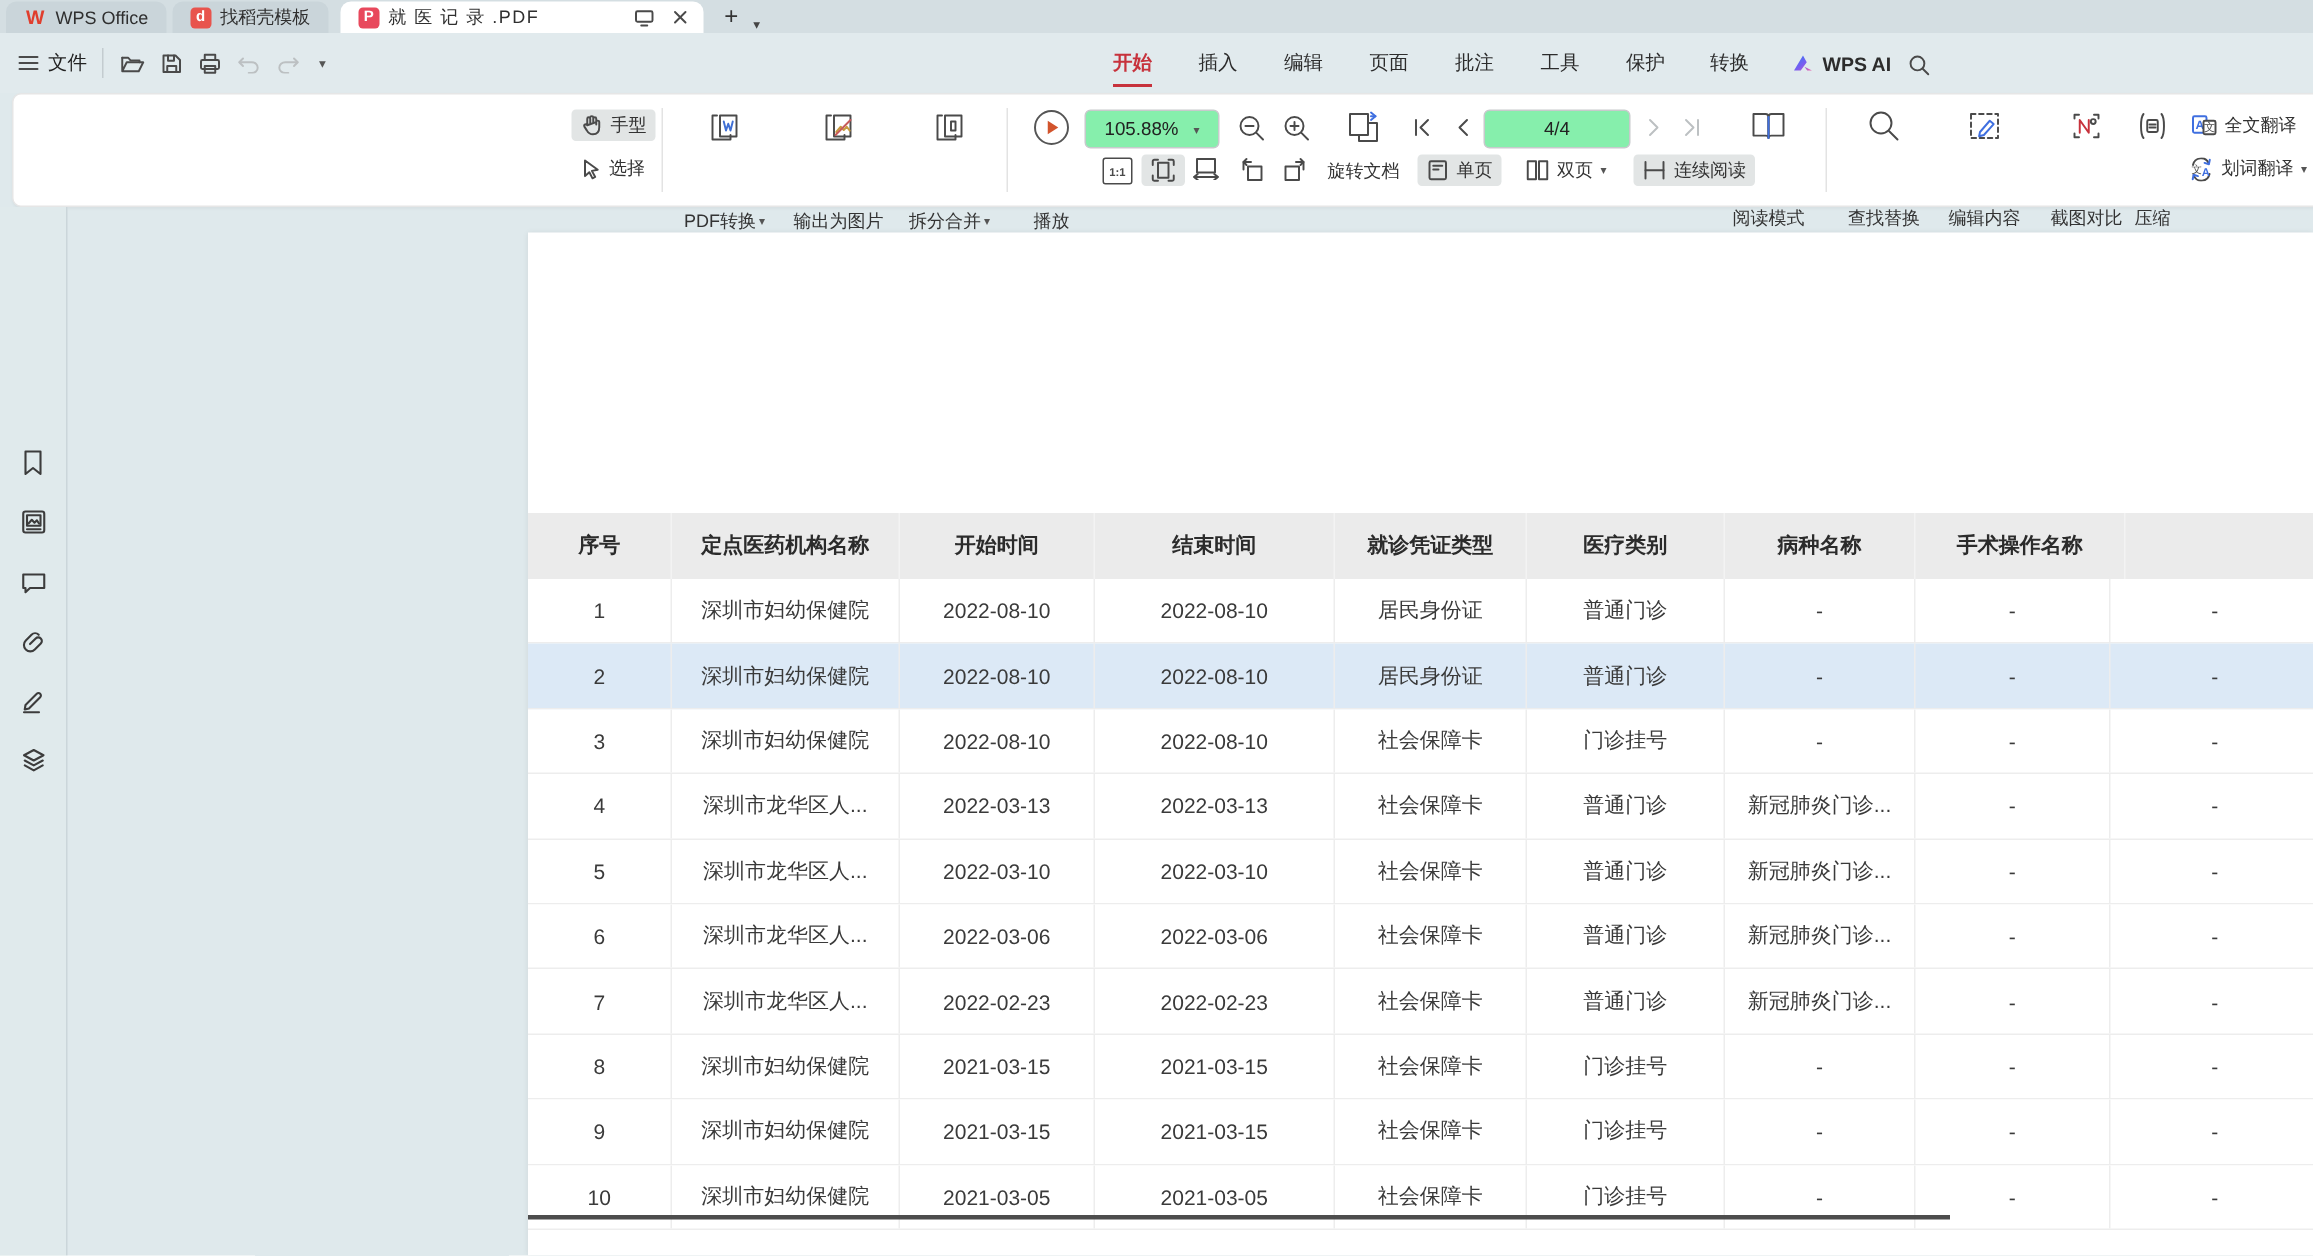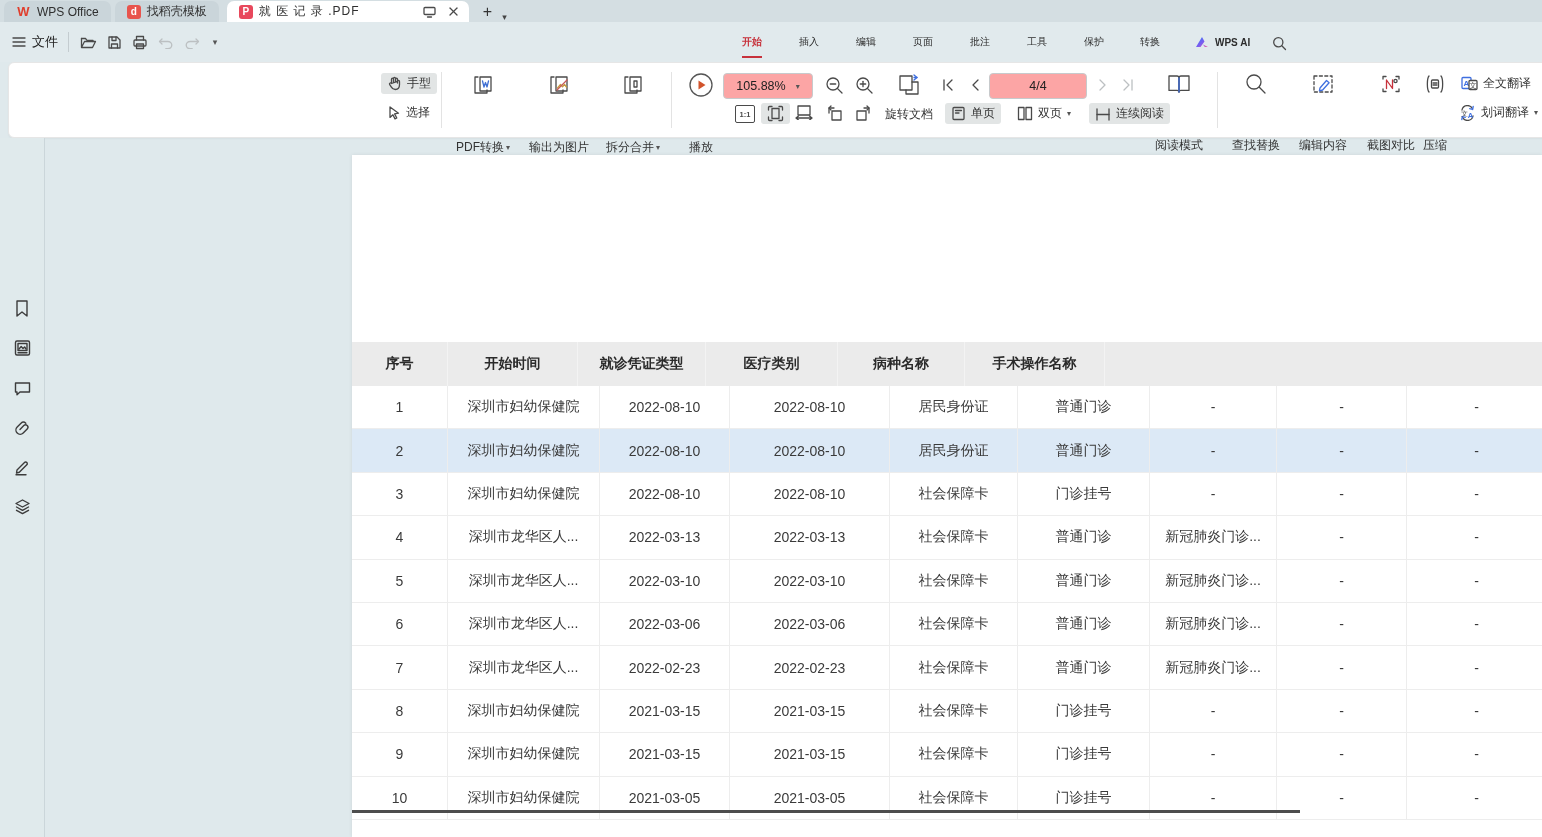--- a/index.html
+++ b/index.html
@@ -25,39 +25,39 @@
   .tab-right-icons{position:absolute;right:8px;top:0;height:21px;display:flex;align-items:center;gap:10px;}
   .mini-ic{width:14px;height:14px;display:inline-flex;align-items:center;justify-content:center;}
   .tab-add{font-size:16px;color:#333;margin-left:14px;line-height:20px;}
   .tab-chev{font-size:9px;color:#444;margin-left:10px;}
   
   #menurow{position:absolute;left:0;top:22px;width:1542px;height:40px;background:#e1eaed;}
   .mr{position:absolute;top:0;height:40px;display:flex;align-items:center;font-family:Liberation Serif, serif;}
   .filebtn{left:12px;gap:6px;font-size:13px;color:#222;}
   .vsep{position:absolute;top:10px;width:1px;height:20px;background:#c4ccd0;}
   .qicon{position:absolute;top:11px;width:18px;height:18px;display:flex;align-items:center;justify-content:center;}
-  .menu-item{position:absolute;top:0;height:40px;display:flex;align-items:center;font-size:10px;color:#2c2c2c;padding:0 2px;}
+  .menu-item{position:absolute;top:0;height:40px;display:flex;align-items:center;font-size:13px;color:#2c2c2c;padding:0 2px;}
   .menu-item.active{color:var(--accent);font-weight:bold;}
   .menu-item.active::after{content:"";position:absolute;left:2px;right:2px;bottom:4px;height:2.5px;background:var(--accent);}
   .ai-mark{width:16px;height:14px;margin-right:5px;}
   
   #toolbar{position:absolute;left:8px;top:62px;width:1534px;height:74px;background:#fff;border:1px solid #e6e6e6;
            border-radius:6px 0 0 6px;box-shadow:0 1px 2px rgba(0,0,0,.04);}
   .tb{position:absolute;display:flex;align-items:center;gap:5px;font-size:12px;color:#333;white-space:nowrap;}
   .pill{border-radius:3px;padding:2px 6px;}
   .pill.sel{background:#e2e5e5;}
   .tbig{position:absolute;display:flex;flex-direction:column;align-items:center;justify-content:space-between;
         height:56px;font-size:12px;color:#333;gap:41px;}
   .tbig .lbl{display:flex;align-items:center;gap:2px;}
   .tsep{position:absolute;top:9px;width:1px;height:56px;background:#e3e3e3;}
   .chev{font-size:8px;color:#555;}
   .icbox{display:inline-flex;align-items:center;justify-content:center;}
   .ic svg{stroke:#4a4a4a;fill:none;stroke-width:1.3;stroke-linecap:round;stroke-linejoin:round;}
   .ic.gray svg{stroke:#bcc0c2;}
-  .zoombox,.pagebox{border:1px solid #c7cacc;border-radius:4px;background:#fca5a5;height:24px;display:flex;align-items:center;justify-content:center;font-size:12.5px;color:#222;}
+  .zoombox,.pagebox{border:1px solid #c7cacc;border-radius:4px;background:#86efac;height:24px;display:flex;align-items:center;justify-content:center;font-size:12.5px;color:#222;}
   .zoombox{width:88px;gap:10px;}
   .pagebox{width:98px;text-align:center;border:1px solid #c7cacc;font-family:"Liberation Sans","DejaVu Sans",sans-serif;padding:0;}
   input.pagebox{outline:none;}
   .one2one{width:18px;height:16px;border:1.3px solid #4a4a4a;border-radius:2px;font-size:7.5px;display:flex;align-items:center;justify-content:center;color:#4a4a4a;font-weight:bold;}
   
   #sidebar{position:absolute;left:0;top:138px;width:44px;height:699px;background:#e0eaec;border-right:1px solid #cbd6da;}
   .sb-ic{position:absolute;left:12px;width:20px;height:20px;display:flex;align-items:center;justify-content:center;}
   .sb-ic svg{stroke:#3c3c3c;fill:none;stroke-width:1.4;stroke-linecap:round;stroke-linejoin:round;}
   
   #page{position:absolute;left:352px;top:155px;width:1190px;height:682px;background:#fff;box-shadow:0 0 4px rgba(0,0,0,.08);}
@@ -365,21 +365,21 @@
   <div class="tb pill" style="left:1002px;top:40px;">
     <span class="ic icbox">
       <svg width="16" height="15" viewBox="0 0 16 15">
           <rect x="1.5" y="1.5" width="5.5" height="12"></rect>
           <rect x="9" y="1.5" width="5.5" height="12"></rect>
         </svg>
     </span>
     <span>双页</span>
     <span class="chev">▾</span>
   </div>
-  <div class="tb pill sel" style="left:1080px;top:40px;align-items:flex-end;">
+  <div class="tb pill sel" style="left:1080px;top:40px;">
     <span class="ic icbox">
       <svg width="16" height="15" viewBox="0 0 16 15">
           <line x1="2" y1="2" x2="2" y2="13"></line>
           <line x1="14" y1="2" x2="14" y2="13"></line>
           <line x1="2" y1="7.5" x2="14" y2="7.5"></line>
         </svg>
     </span>
     <span>连续阅读</span>
   </div>
   <span class="tsep" style="left:1208px;"></span>
@@ -495,21 +495,23 @@
         <path d="M3.5 9 L9.5 12.3 15.5 9"></path>
         <path d="M3.5 12.3 L9.5 15.6 15.5 12.3"></path>
       </svg>
     </span>
   </div>
 
 <div id="page">
   <div id="medtable">
     <div class="hrow" id="thead">
         <div class="hcell" style="width: 96px;">序号</div>
+        <div class="hcell" style="width: 152px;">定点医药机构名称</div>
         <div class="hcell" style="width: 130px;">开始时间</div>
+        <div class="hcell" style="width: 160px;">结束时间</div>
         <div class="hcell" style="width: 128px;">就诊凭证类型</div>
         <div class="hcell" style="width: 132px;">医疗类别</div>
         <div class="hcell" style="width: 127px;">病种名称</div>
         <div class="hcell" style="width: 140px;">手术操作名称</div>
       </div>
     <div id="tbody">
         <div class="trow">
           <div class="tcell" style="width: 96px;">1</div>
           <div class="tcell" style="width: 152px;">深圳市妇幼保健院</div>
           <div class="tcell" style="width: 130px;">2022-08-10</div>

